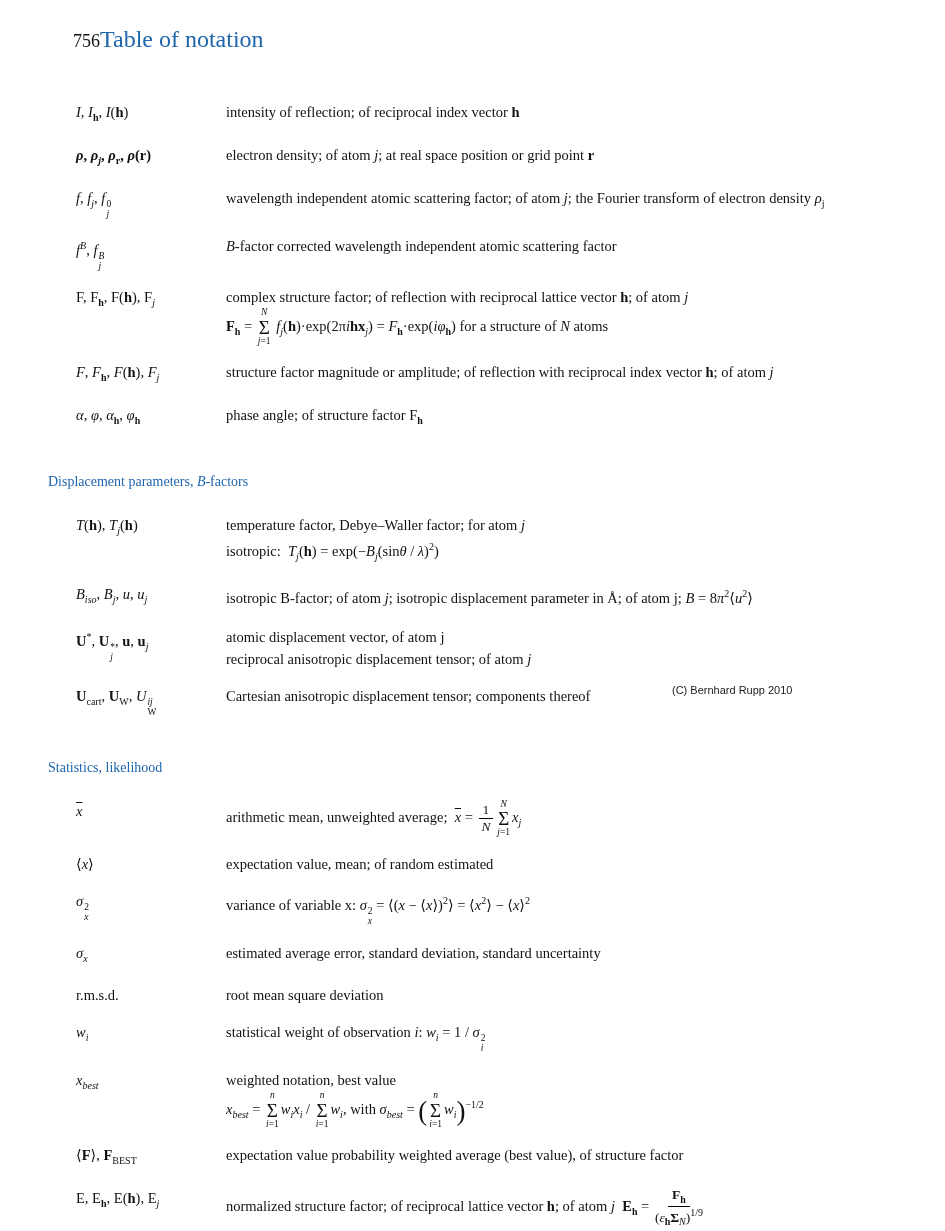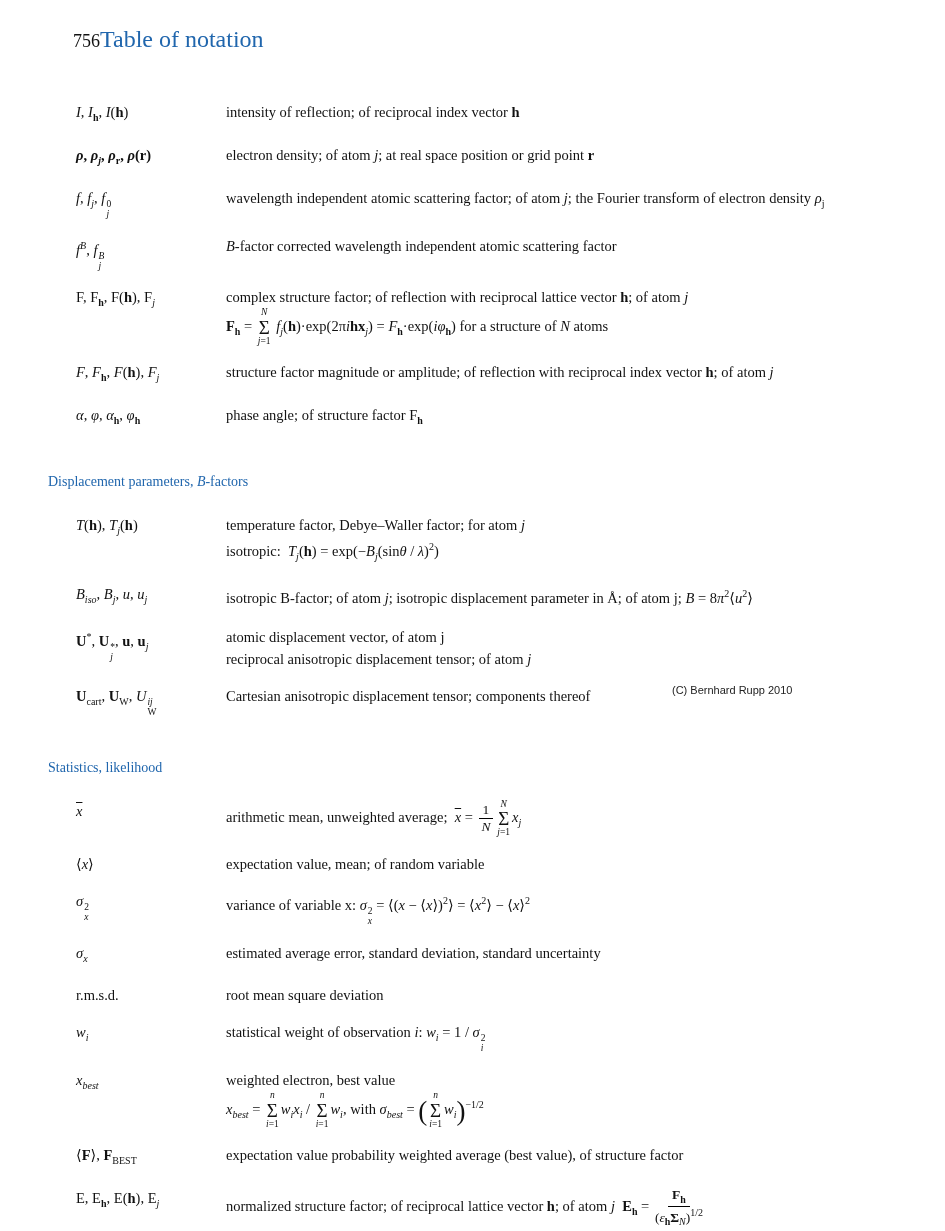--- a/index.html
+++ b/index.html
@@ -159,21 +159,21 @@
               </span><span class="sum">
                 <span class="lim"><i>N</i></span>
                 <span class="sig">Σ</span>
                 <span class="lim"><i>j</i>=1</span>
               </span><i>x</i><sub><i>j</i></sub></span></div>
         </div>
     </div>
     <div class="row">
       <div class="sym">⟨<i>x</i>⟩</div>
       <div class="desc">
-          <div class="line">expectation value, mean; of random variable</div>
+          <div class="line">expectation value, mean; of random estimated</div>
         </div>
     </div>
     <div class="row">
       <div class="sym"><i>σ</i><span class="ss">
             <span>2</span>
             <span><i>x</i></span>
           </span></div>
       <div class="desc">
           <div class="line">variance of variable x: <i>σ</i><span class="ss">
               <span>2</span>
@@ -198,21 +198,21 @@
       <div class="desc">
           <div class="line">statistical weight of observation <i>i</i>: <i>w</i><sub><i>i</i></sub> = 1 / <i>σ</i><span class="ss">
               <span>2</span>
               <span><i>i</i></span>
             </span></div>
         </div>
     </div>
     <div class="row">
       <div class="sym"><i>x</i><sub><i>best</i></sub></div>
       <div class="desc">
-        <div class="line">weighted electron, best value</div>
+        <div class="line">weighted notation, best value</div>
         <div class="line"><span class="nw"><i>x</i><sub><i>best</i></sub> = <span class="sum">
                 <span class="lim"><i>n</i></span>
                 <span class="sig">Σ</span>
                 <span class="lim"><i>i</i>=1</span>
               </span><i>w</i><sub><i>i</i></sub><i>x</i><sub><i>i</i></sub> / <span class="sum">
                 <span class="lim"><i>n</i></span>
                 <span class="sig">Σ</span>
                 <span class="lim"><i>i</i>=1</span>
               </span><i>w</i><sub><i>i</i></sub>, with <i>σ</i><sub><i>best</i></sub> = <span class="bp">(</span><span class="sum">
                 <span class="lim"><i>n</i></span>
@@ -225,20 +225,20 @@
       <div class="sym">⟨<b>F</b>⟩, <b>F</b><sub>BEST</sub></div>
       <div class="desc">
           <div class="line">expectation value probability weighted average (best value), of structure factor</div>
         </div>
     </div>
     <div class="row">
       <div class="sym">E, E<sub><b>h</b></sub>, E(<b>h</b>), E<sub><i>j</i></sub></div>
       <div class="desc">
           <div class="line"><span class="nw">normalized structure factor; of reciprocal lattice vector <b>h</b>; of atom <i>j</i>&nbsp; <b>E</b><sub><b>h</b></sub> = <span class="frac">
                 <span class="fn"><b>F</b><sub><b>h</b></sub></span>
-                <span>(<i>ε</i><sub><b>h</b></sub><b>Σ</b><sub><i>N</i></sub>)<sup>1/2</sup></span>
+                <span>(<i>ε</i><sub><b>h</b></sub><b>Σ</b><sub><i>N</i></sub>)<sup>1/9</sup></span>
               </span></span></div>
         </div>
     </div>
 
   </div>
 
 </div>
 
 </body></html>

